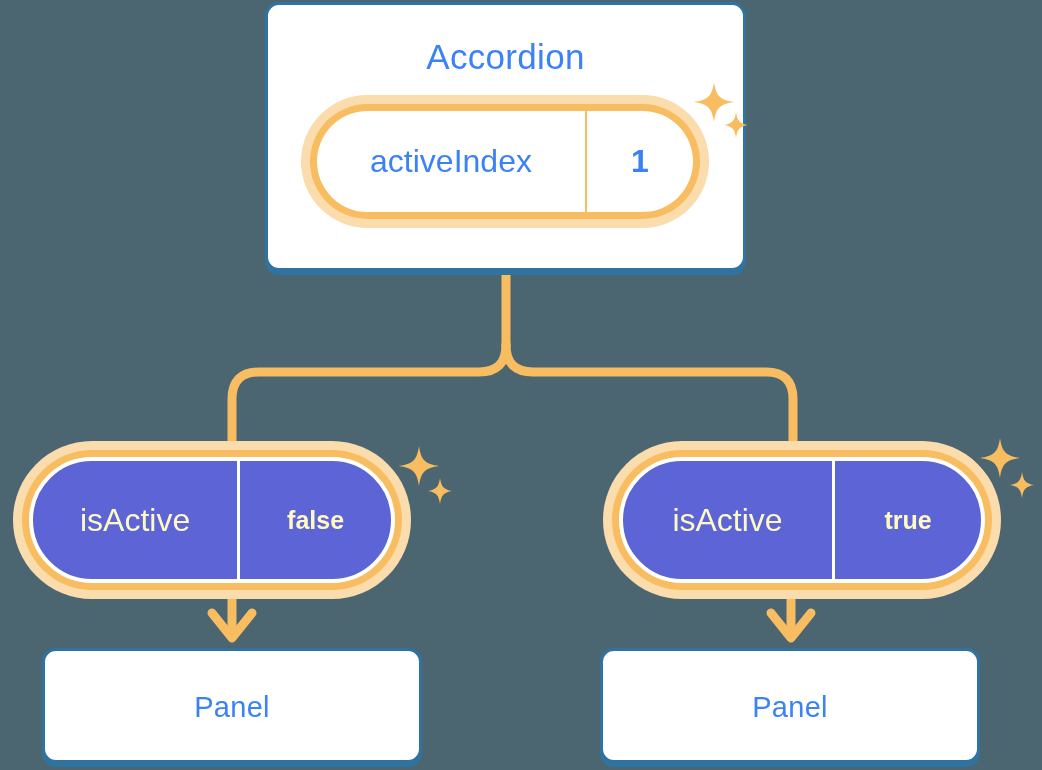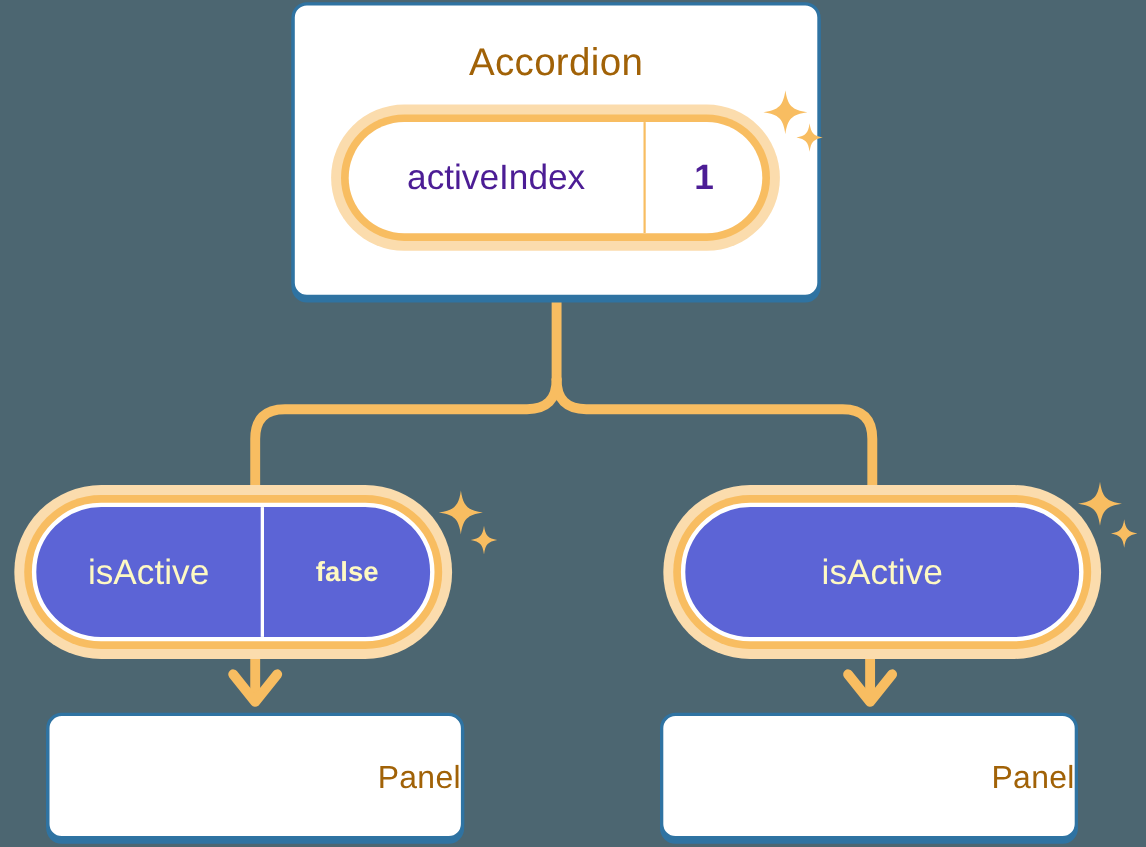--- a/index.html
+++ b/index.html
@@ -42,39 +42,38 @@
     left: 265px;
     top: 2px;
     width: 481px;
     height: 269px;
   }
   .card-title {
     position: absolute;
     left: 0;
     right: 0;
     text-align: center;
-    color: #a16207;
+    color: #3b82f6;
     font-size: 35px;
     letter-spacing: 0.3px;
   }
   #accordion-card .card-title { top: 32px; }
 
   
   .panel-card {
     position: absolute;
     width: 380px;
     height: 115px;
     top: 648px;
   }
   #panel-left  { left: 42px; }
   #panel-right { left: 600px; }
   .panel-card .card-title {
     top: 40px;
     font-size: 29px;
-    text-align: right;
   }
 
   
   .pill {
     position: absolute;
     display: flex;
     align-items: stretch;
     box-sizing: border-box;
     border-radius: 999px;
     background: #f8bd61;                 
@@ -93,21 +92,21 @@
     display: flex;
     align-items: center;
     justify-content: center;
     box-sizing: border-box;
     white-space: nowrap;
   }
 
   
   .pill.light .pill-inner { background: #ffffff; }
   .pill.light .pill-key,
-  .pill.light .pill-val { color: #4c1d95; }
+  .pill.light .pill-val { color: #3b82f6; }
   .pill.light .pill-val { border-left: 2px solid #f8bd61; font-weight: bold; }
 
   
   .pill.solid .pill-inner {
     background: #5c64d6;
     border: 4px solid #ffffff;
   }
   .pill.solid .pill-key,
   .pill.solid .pill-val { color: #fef9c3; }
   .pill.solid .pill-val { border-left: 3px solid #ffffff; font-weight: bold; }
@@ -186,20 +185,21 @@
   </div>
 
   <svg id="sparkles-left-pill" class="sparkle-group" width="58" height="70" viewBox="0 0 58 70">
     <path d="M21 6 C23 20 27 24 41 26 C27 28 23 32 21 46 C19 32 15 28 1 26 C15 24 19 20 21 6 Z" fill="#f8bd61"></path>
     <path d="M42 38 C43.3 47 45.7 49.5 54 51 C45.7 52.5 43.3 55 42 64 C40.7 55 38.3 52.5 30 51 C38.3 49.5 40.7 47 42 38 Z" fill="#f8bd61"></path>
   </svg>
 
   <div id="pill-is-active-right" class="pill solid is-active">
     <div class="pill-inner">
       <div class="pill-key">isActive</div>
+      <div class="pill-val">true</div>
     </div>
   </div>
 
   <svg id="sparkles-right-pill" class="sparkle-group" width="60" height="72" viewBox="0 0 60 72">
     <path d="M22 6 C24 20 28 24 42 26 C28 28 24 32 22 46 C20 32 16 28 2 26 C16 24 20 20 22 6 Z" fill="#f8bd61"></path>
     <path d="M44 40 C45.3 49 47.7 51.5 56 53 C47.7 54.5 45.3 57 44 66 C42.7 57 40.3 54.5 32 53 C40.3 51.5 42.7 49 44 40 Z" fill="#f8bd61"></path>
   </svg>
 
   <div id="panel-left" class="card panel-card">
     <div class="card-title">Panel</div>

